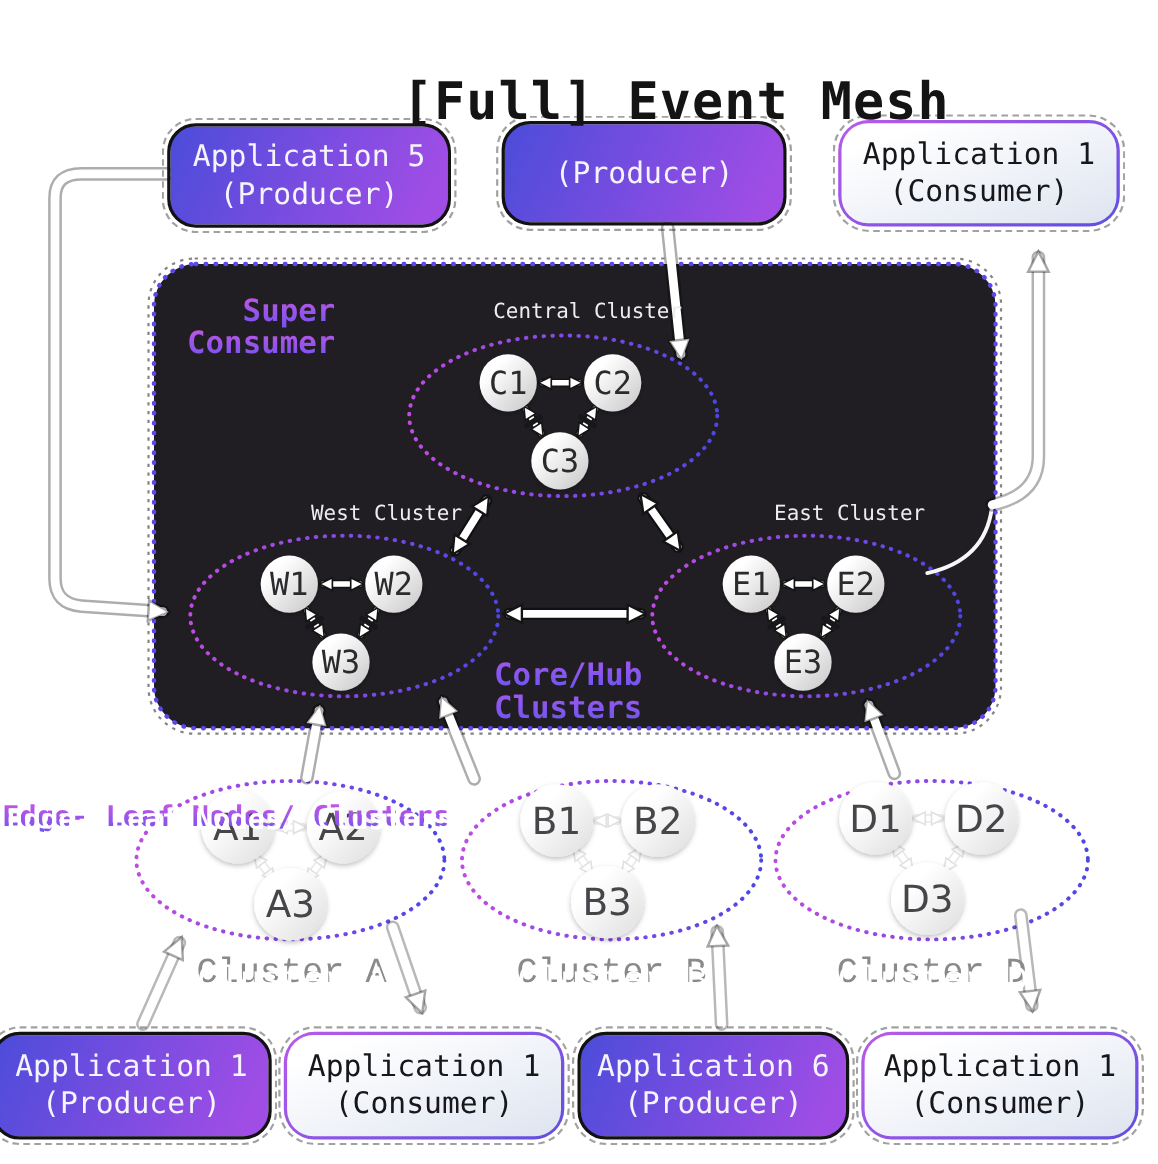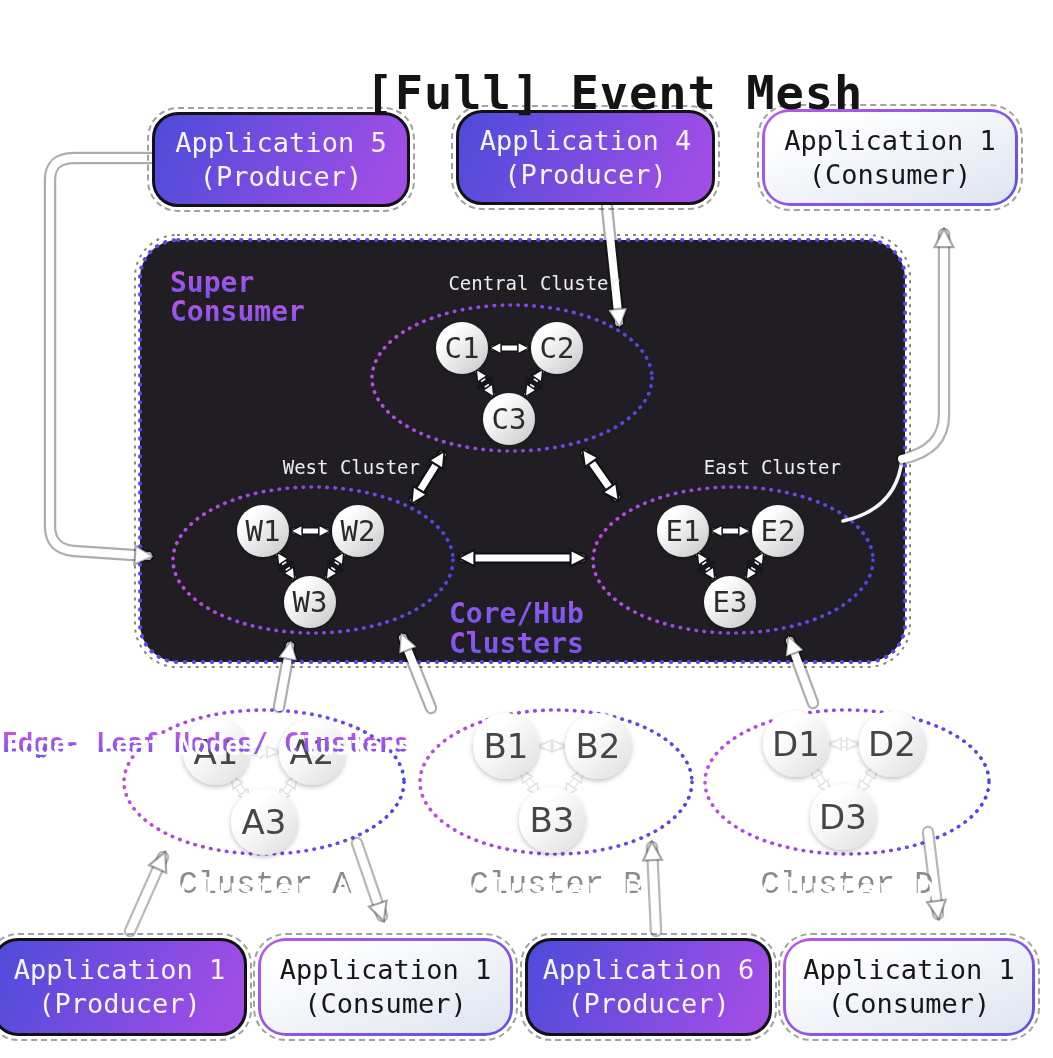--- a/index.html
+++ b/index.html
@@ -30,21 +30,21 @@
        border:3px solid #121212;color:#f5f3fb;
        outline:2px dashed rgba(20,20,20,0.40);outline-offset:3px;}
   .consumer-wrap{position:absolute;box-sizing:border-box;border-radius:28px;padding:3px;
        background:linear-gradient(150deg,#b95ae9 0%,#5e4fe0 100%);z-index:5;
        outline:2px dashed rgba(20,20,20,0.40);outline-offset:3px;}
   .consumer{width:100%;height:100%;border-radius:24px;color:#17171b;
        background:linear-gradient(160deg,#ffffff 15%,#dee4f0 100%);}
 
   
   .super-label{position:absolute;left:170px;top:268px;font-size:28px;font-weight:bold;
-       line-height:29px;z-index:6;}
+       line-height:29px;z-index:6;text-align:right;}
   .hub-label{position:absolute;left:449px;top:599px;font-size:28px;font-weight:bold;
        line-height:30px;z-index:6;text-align:center;}
   .edge-label{position:absolute;left:2px;top:730px;font-size:26px;font-weight:bold;
        line-height:27px;z-index:6;}
   .edge-label .g-base{color:transparent;}
   .cluster-title{position:absolute;width:220px;text-align:right;font-size:19px;
        color:#ededed;z-index:6;}
   .ghost-label{position:absolute;width:220px;text-align:center;font-size:32px;
        color:#8a8a8a;z-index:2;font-family:Liberation Mono, monospace;}
 
@@ -271,21 +271,20 @@
       <span class="g-base">[Full] Event Mesh</span>
       <span class="g-ovl">[Full] Event Mesh</span>
     </span>
   </div>
 
   <div class="app producer" style="left:152px;top:112px;width:258px;height:95px">
     <span>Application 5</span>
     <span>(Producer)</span>
   </div>
   <div class="app producer" style="left:456px;top:110px;width:259px;height:95px">
-    <span>Application 4</span>
     <span>(Producer)</span>
   </div>
   <div class="consumer-wrap" style="left:762px;top:109px;width:256px;height:97px">
     <div class="app consumer">
       <span>Application 1</span>
       <span>(Consumer)</span>
     </div>
   </div>
 
   <div class="super-label">

